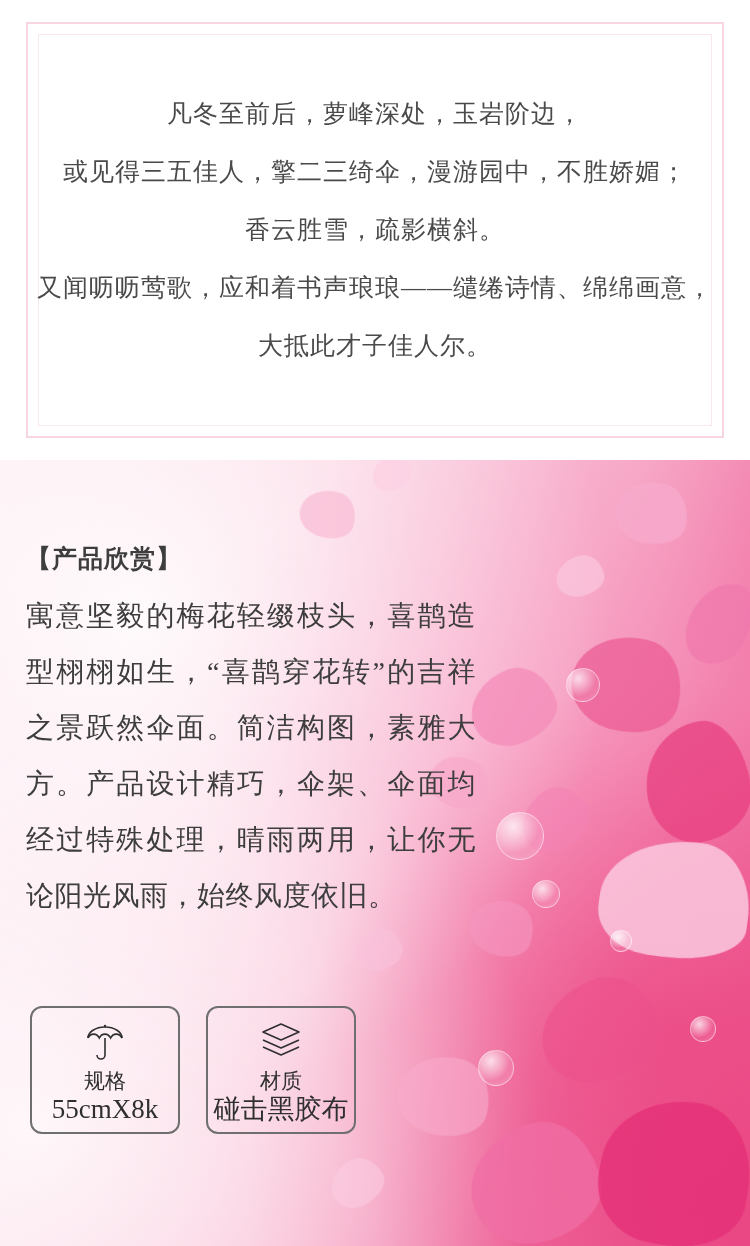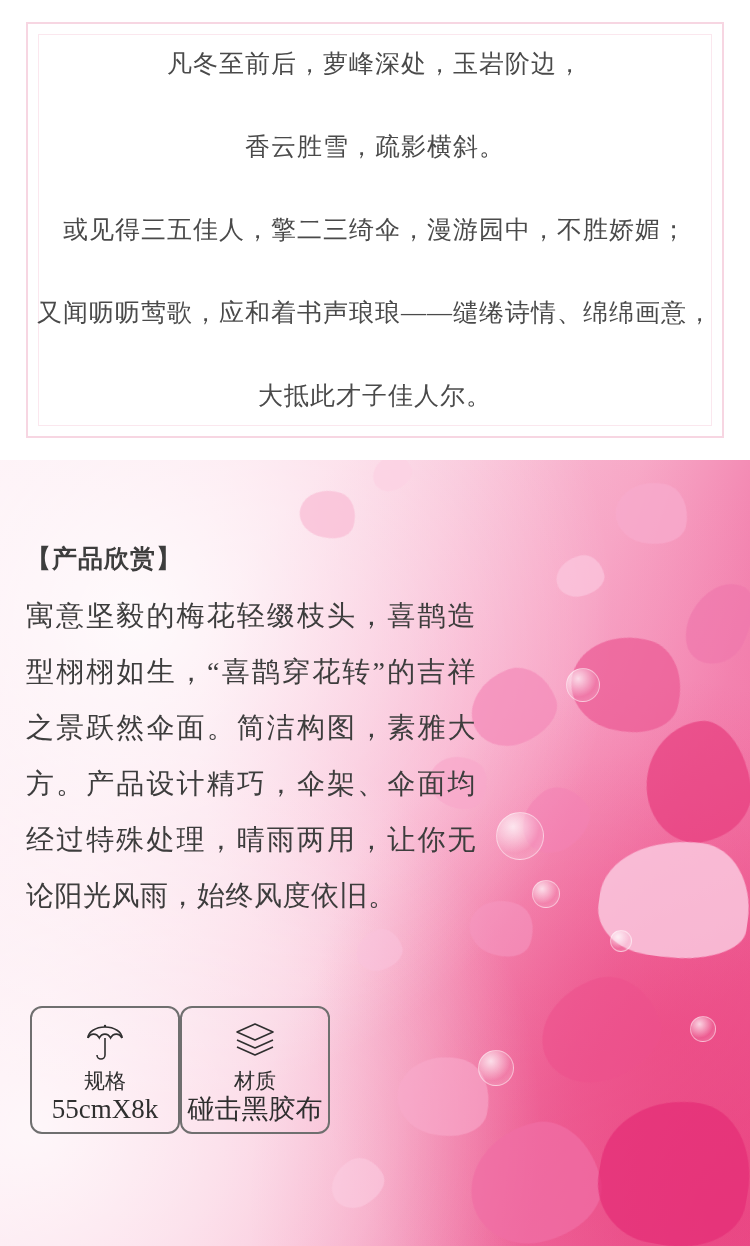--- a/index.html
+++ b/index.html
@@ -36,21 +36,21 @@
     position: absolute;
     left: 10px;
     top: 10px;
     right: 10px;
     bottom: 10px;
     border: 1px solid #fbe7ee;
     box-sizing: border-box;
     display: flex;
     flex-direction: column;
     align-items: center;
-    justify-content: space-between;
+    justify-content: center;
   }
   .poem-line {
     color: #4a4a4a;
     font-size: 25px;
     line-height: 58px;
     letter-spacing: 1px;
     white-space: nowrap;
     text-align: center;
   }
 
@@ -117,20 +117,21 @@
     color: #3d3d3d;
     letter-spacing: 0.5px;
     text-align: justify;
   }
 
   .spec-row {
     position: absolute;
     left: 30px;
     top: 546px;
     display: flex;
+    gap: 26px;
   }
   .spec-card {
     width: 150px;
     height: 128px;
     border: 2px solid #6f6f6f;
     border-radius: 12px;
     background: transparent;
     display: flex;
     flex-direction: column;
     align-items: center;
@@ -157,22 +158,22 @@
     text-align: center;
   }
 </style>
 </head>
 <body>
 
 <div class="poem-section">
   <div class="poem-frame">
     <div class="poem-inner">
       <div class="poem-line">凡冬至前后，萝峰深处，玉岩阶边，</div>
+      <div class="poem-line">或见得三五佳人，擎二三绮伞，漫游园中，不胜娇媚；</div>
       <div class="poem-line">香云胜雪，疏影横斜。</div>
-      <div class="poem-line">或见得三五佳人，擎二三绮伞，漫游园中，不胜娇媚；</div>
       <div class="poem-line">又闻呖呖莺歌，应和着书声琅琅——缱绻诗情、绵绵画意，</div>
       <div class="poem-line">大抵此才子佳人尔。</div>
     </div>
   </div>
 </div>
 
 <div class="product-section">
 
   <div class="bg-base"></div>
   <div class="bg-glow"></div>

